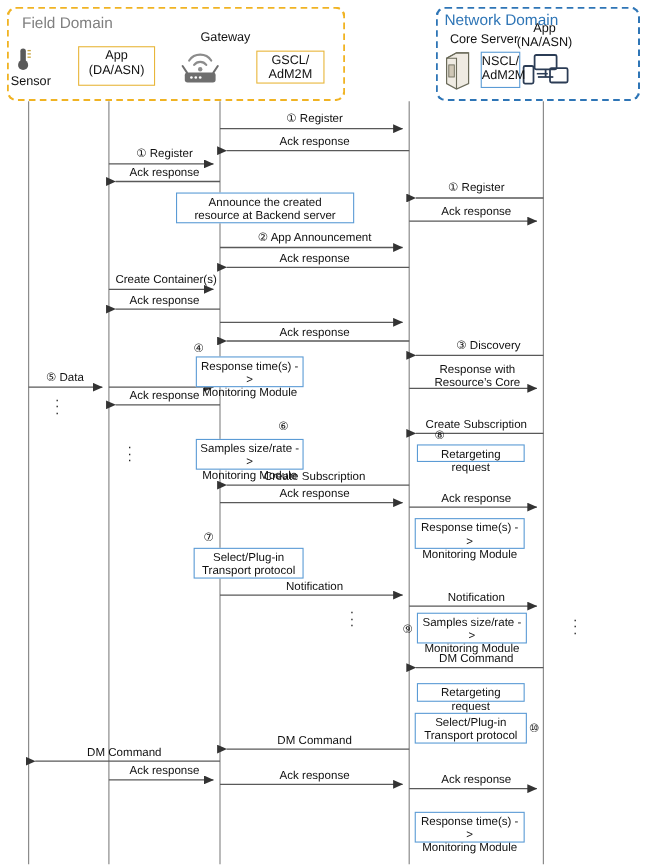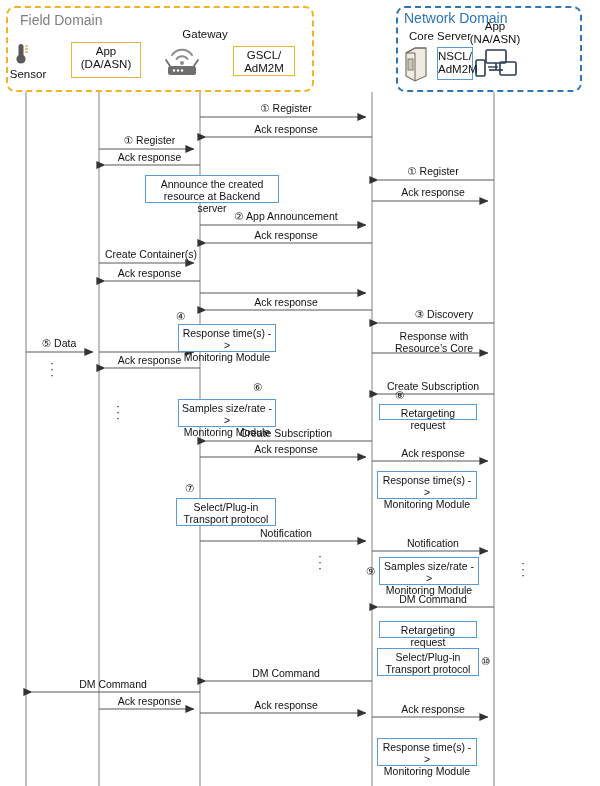--- a/index.html
+++ b/index.html
@@ -178,21 +178,21 @@
   <div class="lbl msg" style="left:372px;top:448px;width:122px;">Ack response</div>
   <div class="lbl msg" style="left:200px;top:528px;width:172px;">Notification</div>
   <div class="lbl msg" style="left:372px;top:538px;width:122px;">Notification</div>
   <div class="lbl msg" style="left:372px;top:594px;width:122px;">DM Command</div>
   <div class="lbl msg" style="left:200px;top:668px;width:172px;">DM Command</div>
   <div class="lbl msg" style="left:26px;top:679px;width:174px;">DM Command</div>
   <div class="lbl msg" style="left:99px;top:696px;width:101px;">Ack response</div>
   <div class="lbl msg" style="left:200px;top:700px;width:172px;">Ack response</div>
   <div class="lbl msg" style="left:372px;top:704px;width:122px;">Ack response</div>
 
-  <div class="note" style="left:145px;top:175px;width:134px;height:28px;">
+  <div class="note" style="left:160px;top:175px;width:162px;height:28px;">
     <div>Announce the created</div>
     <div>resource at Backend server</div>
   </div>
 
   <div class="num" style="left:176px;top:310px;">④</div>
   <div class="note" style="left:178px;top:324px;width:98px;height:28px;">
     <div>Response time(s) -&gt;</div>
     <div>Monitoring Module</div>
   </div>
 

